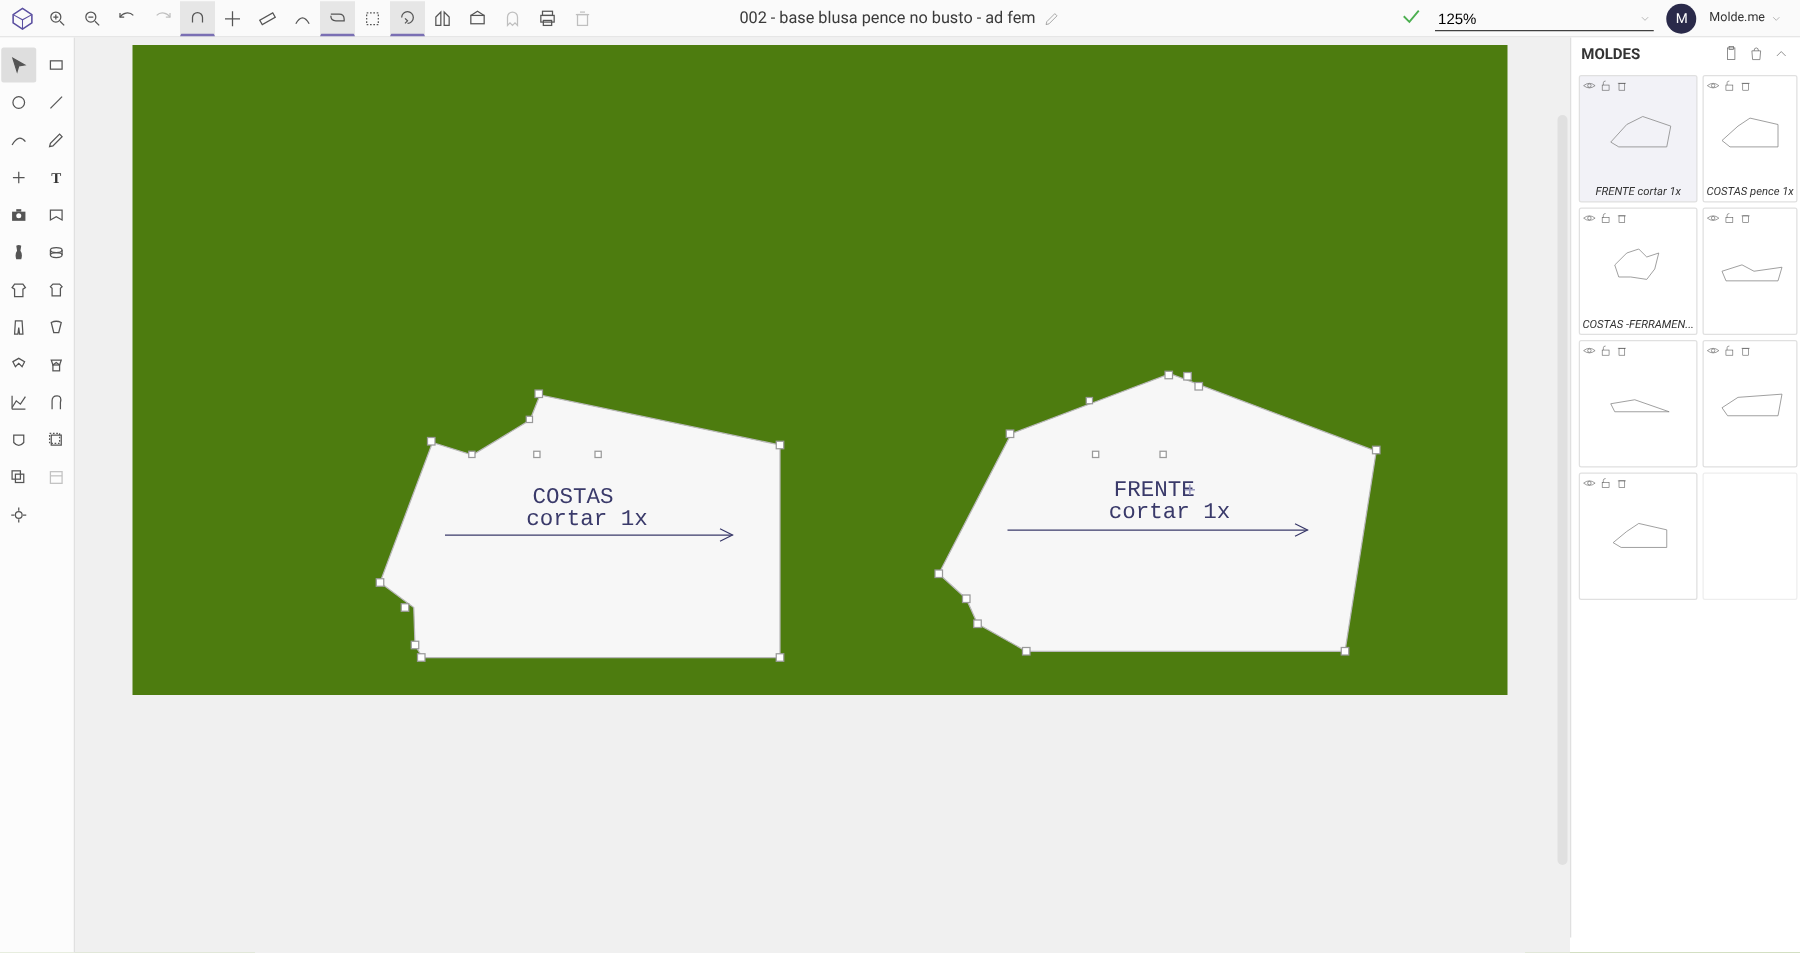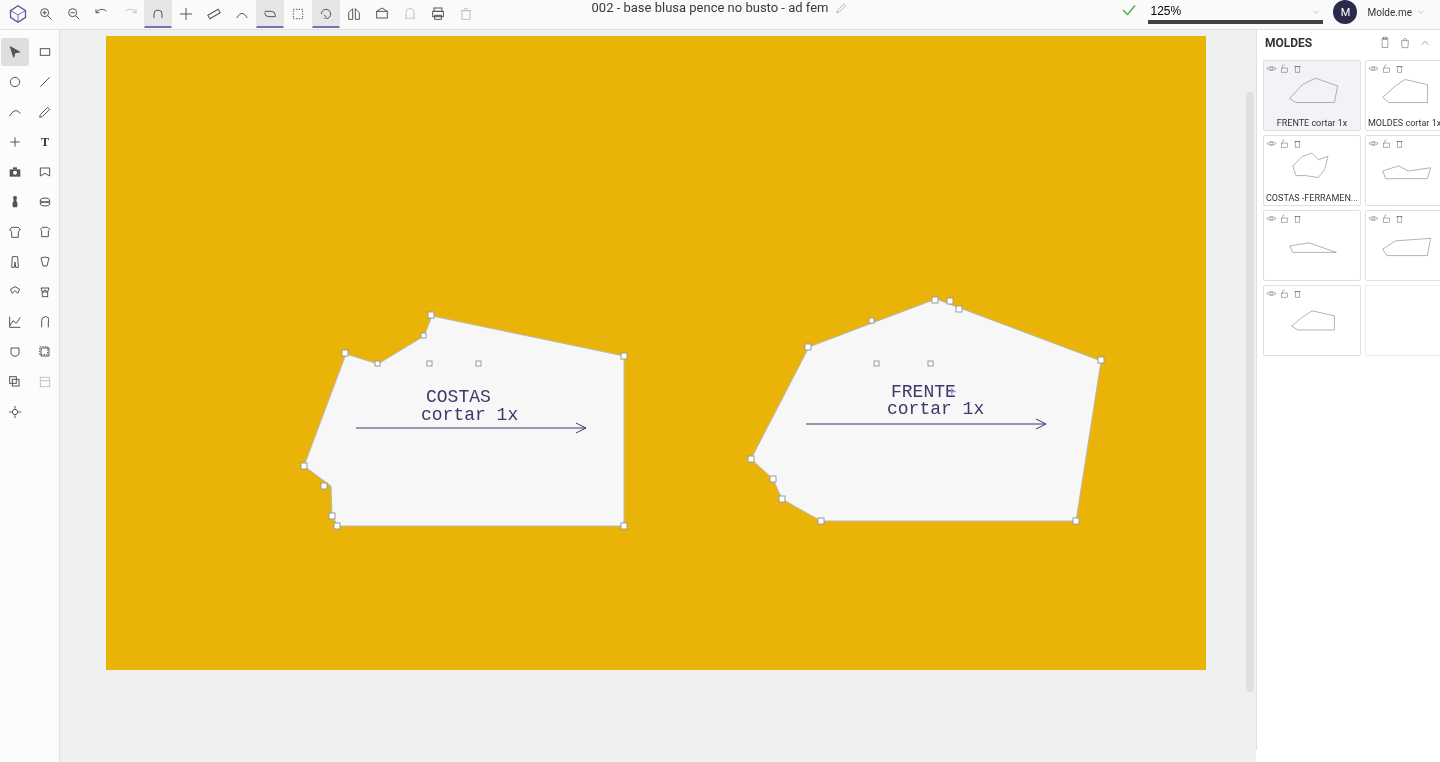--- a/index.html
+++ b/index.html
@@ -2,21 +2,21 @@
 <html><head>
 <meta charset="utf-8">
 <style>
 * { box-sizing: border-box; margin: 0; padding: 0; }
 html, body { width: 1440px; height: 762px; font-family: -apple-system, BlinkMacSystemFont, "Segoe UI", Roboto, sans-serif; overflow: hidden; background: #fff; }
 
 
 .top-toolbar {
   height: 30px;
   display: flex;
-  align-items: flex-start;
+  align-items: center;
   border-bottom: 1px solid #e0e0e0;
   background: #fafafa;
   padding: 0 4px;
   position: relative;
 }
 .top-left { display: flex; align-items: center; gap: 0; }
 .top-left .tbtn, .logo {
   width: 28px; height: 28px;
   display: flex; align-items: center; justify-content: center;
   cursor: pointer; color: #555;
@@ -25,21 +25,21 @@
 .tbtn.active { background: #e6e6e6; border-bottom: 2px solid #7a6fb3; }
 .logo svg { width: 20px; height: 20px; }
 .tbtn svg { width: 16px; height: 16px; stroke: #555; fill: none; stroke-width: 1.5; }
 .tbtn.disabled { opacity: 0.35; cursor: default; }
 
 .doc-title-wrap { position: absolute; left: 50%; transform: translateX(-50%); display: flex; align-items: center; gap: 6px; font-size: 13px; color: #3a3a3a; }
 .doc-title-wrap .pencil { width: 14px; height: 14px; stroke: #888; fill: none; }
 
 .top-right { margin-left: auto; display: flex; align-items: center; gap: 10px; padding-right: 10px; }
 .check svg { width: 18px; height: 18px; stroke: #4caf50; stroke-width: 2; fill: none; }
-.zoom-sel { border: none; border-bottom: 4px solid #404040; background: transparent; font-size: 12px; padding: 2px 18px 2px 2px; }
+.zoom-sel { border: none; border-bottom: 1px solid #404040; background: transparent; font-size: 12px; padding: 2px 18px 2px 2px; }
 .zoom-wrap { position: relative; }
 .zoom-wrap .caret { position: absolute; right: 2px; top: 50%; transform: translateY(-50%); pointer-events: none; }
 .avatar { width: 24px; height: 24px; border-radius: 50%; background: #2a2a4a; color: #fff; display: flex; align-items: center; justify-content: center; font-size: 11px; }
 .user-name { font-size: 10px; color: #333; display: flex; align-items: center; gap: 4px; }
 
 
 .left-toolbar {
   position: absolute;
   left: 0; top: 30px; bottom: 0;
   width: 60px;
@@ -59,22 +59,22 @@
 
 
 .canvas-wrap {
   position: absolute;
   left: 60px; top: 30px; right: 184px; bottom: 0;
   background: #f0f0f0;
 }
 .canvas-page {
   position: absolute;
   left: 46px; top: 6px;
-  width: 1100px; height: 634px;
-  background: #eab308;
+  width: 1100px; height: 520px;
+  background: #4d7c0f;
 }
 .pattern-svg { position: absolute; }
 .pt-label { font-family: "Courier New", monospace; font-size: 18px; fill: #3a3a6a; font-weight: 500; }
 .pt-label2 { font-family: "Courier New", monospace; font-size: 18px; fill: #3a3a6a; }
 .shape-path { fill: #f7f7f7; stroke: #b8b8b8; stroke-width: 1; }
 .node { fill: #fff; stroke: #9a9a9a; stroke-width: 1; }
 .node-sq { fill: #fff; stroke: #9a9a9a; stroke-width: 1; }
 .plus { font-size: 16px; fill: #9a9ac0; font-family: monospace; }
 .arrow-line { stroke: #3a3a6a; stroke-width: 1; }
 
@@ -90,21 +90,21 @@
 .rp-header {
   display: flex; align-items: center; justify-content: space-between;
   padding: 6px 8px; font-size: 12px; font-weight: 700; color: #333;
 }
 .rp-header .ricons { display: flex; gap: 6px; }
 .rp-header .ricons svg { width: 14px; height: 14px; stroke: #666; fill: none; }
 .rp-body { padding: 4px 6px; display: grid; grid-template-columns: 1fr 1fr; gap: 4px; align-content: start; }
 .thumb {
   border: 1px solid #e0e0e0; border-radius: 2px;
   display: flex; flex-direction: column; align-items: center;
-  padding: 2px 2px 2px 2px; position: relative; height: 71px;
+  padding: 2px 2px 2px 2px; position: relative; height: 102px; font-style: italic;
 }
 .thumb .ticons { position: absolute; top: 2px; left: 2px; display: flex; gap: 2px; }
 .thumb .ticons svg { width: 11px; height: 11px; stroke: #555; fill: none; }
 .thumb .tsvg { flex: 1; width: 100%; display: flex; align-items: center; justify-content: center; }
 .thumb .tsvg svg { width: 64px; height: 40px; }
 .thumb .tlabel { font-size: 9px; color: #333; white-space: nowrap; overflow: hidden; text-overflow: ellipsis; max-width: 100%; }
 .thumb.sel { background: #f2f2f7; }
 .thumb.empty { border: 1px solid #eee; }
 </style>
 </head>
@@ -497,21 +497,21 @@
         <svg viewBox="0 0 24 24">
             <rect x="7" y="8" width="10" height="12"></rect>
             <line x1="5" y1="8" x2="19" y2="8"></line>
           </svg>
       </div>
       <div class="tsvg">
           <svg viewBox="0 0 100 60">
             <path d="M15 40 L25 48 L85 48 L85 20 L50 12 L35 22 Z" fill="none" stroke="#888"></path>
           </svg>
         </div>
-      <div class="tlabel">MOLDES cortar 1x</div>
+      <div class="tlabel">COSTAS pence 1x</div>
     </div>
 
     <div class="thumb">
       <div class="ticons">
         <svg viewBox="0 0 24 24">
             <path d="M2 12 Q12 4 22 12 Q12 20 2 12"></path>
             <circle cx="12" cy="12" r="3"></circle>
           </svg>
         <svg viewBox="0 0 24 24">
             <rect x="6" y="11" width="12" height="9"></rect>

